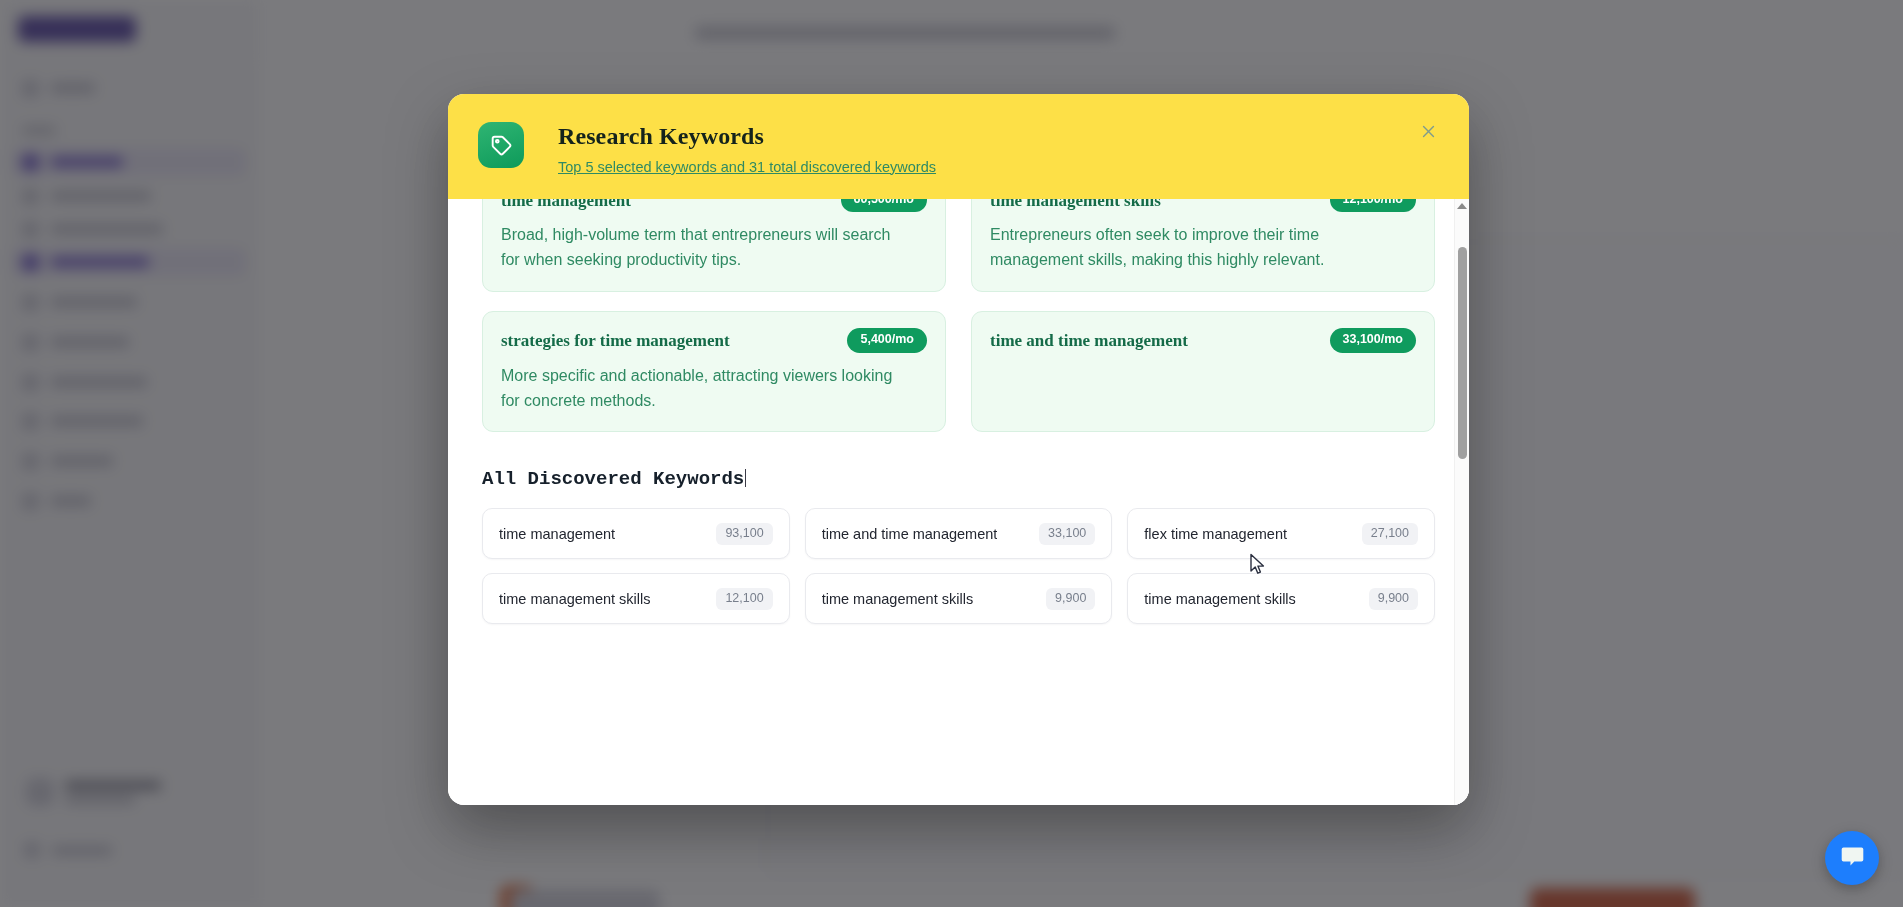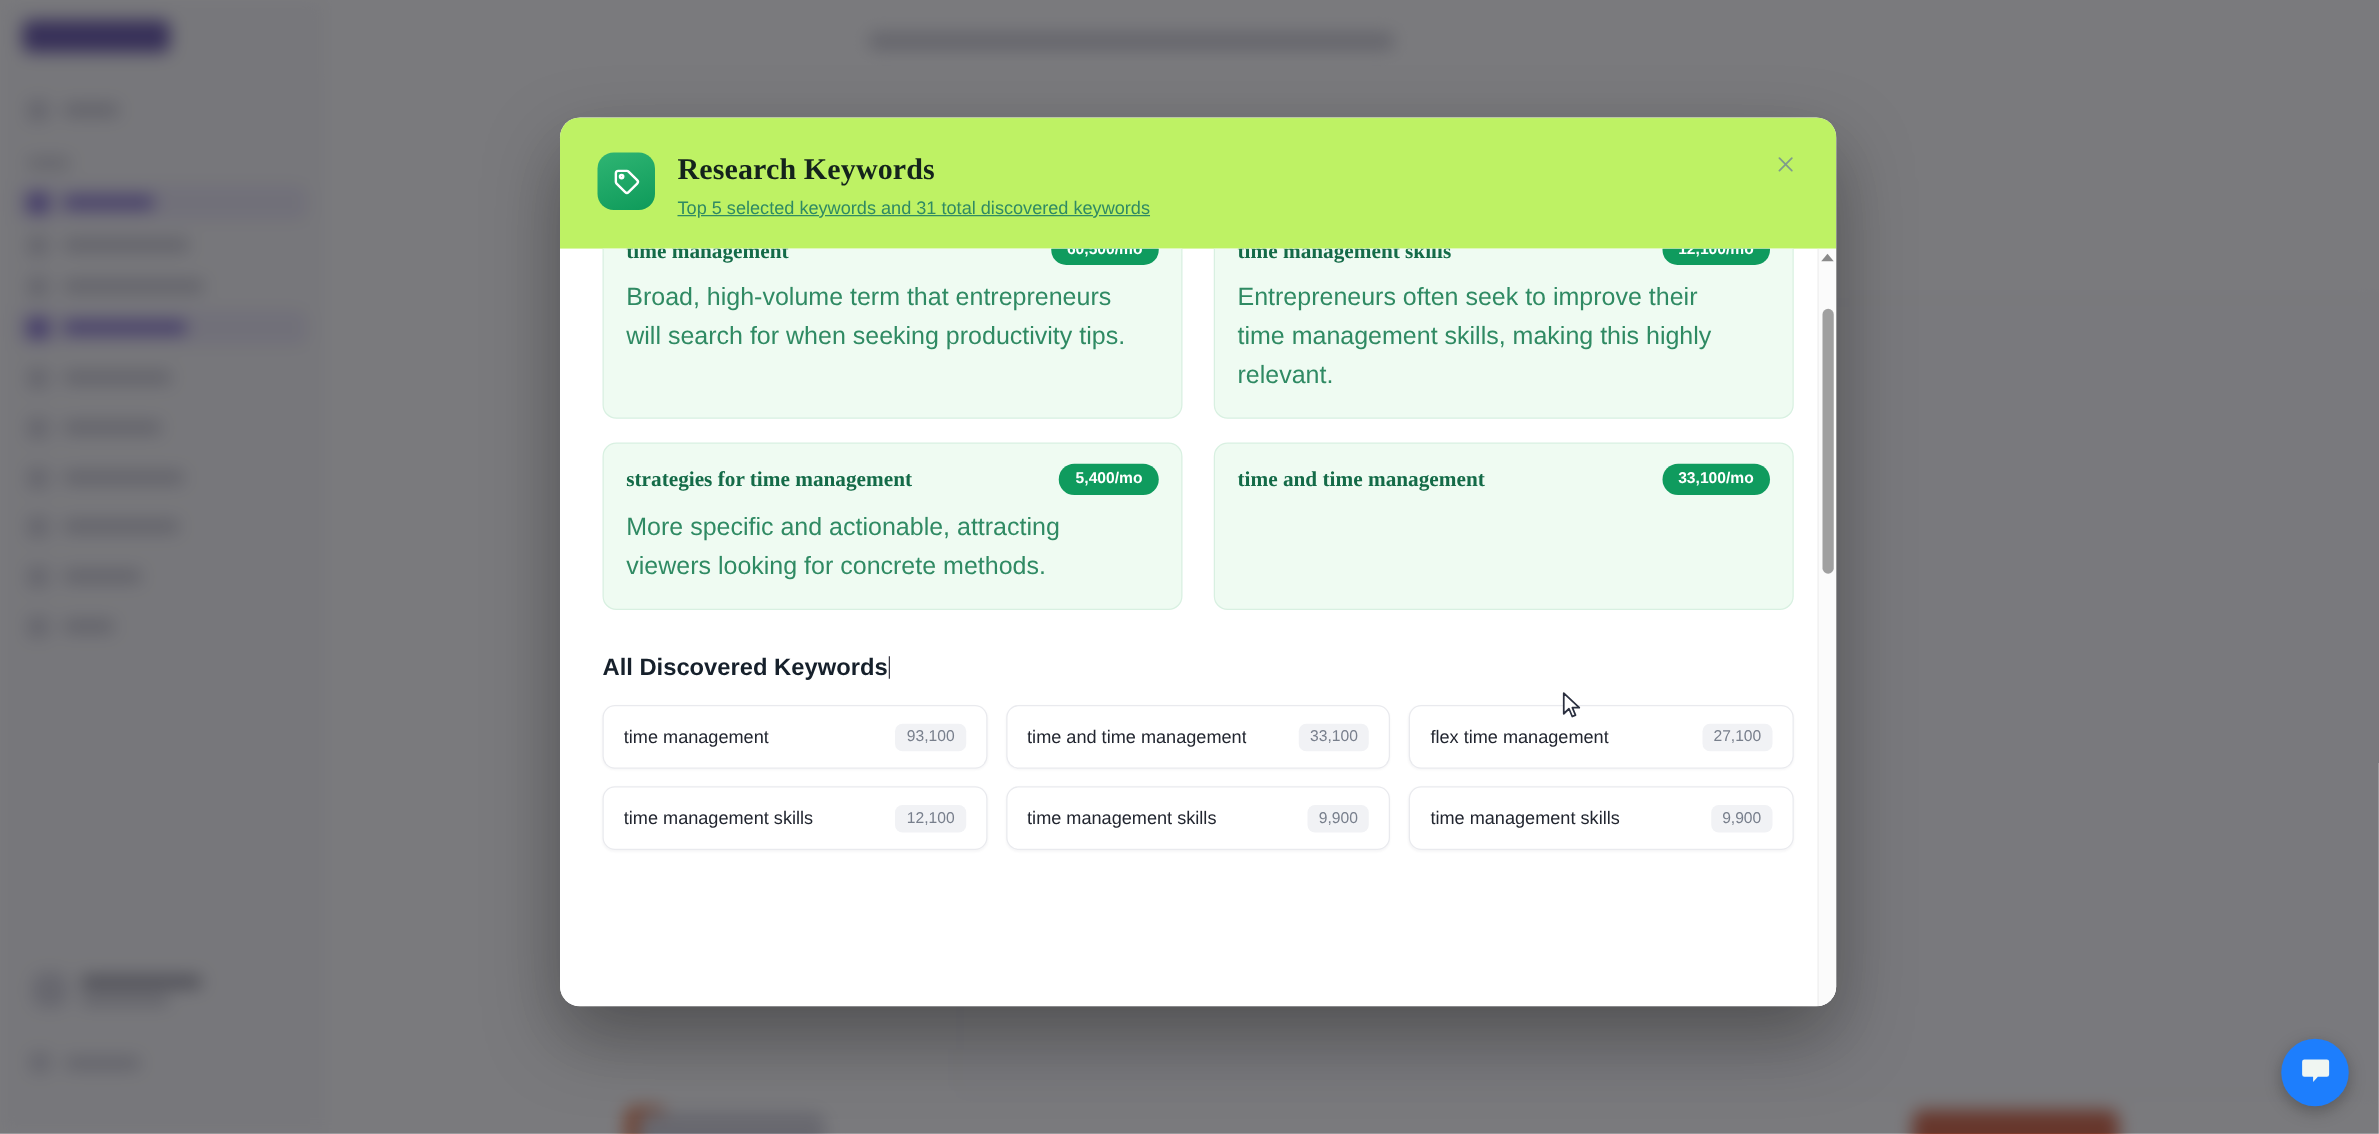--- a/index.html
+++ b/index.html
@@ -177,25 +177,25 @@
     background: #ffffff;
     border-radius: 16px;
     overflow: hidden;
     box-shadow: 0 24px 60px rgba(0,0,0,0.35);
     display: flex;
     flex-direction: column;
   }
 
   .modal-header {
     flex: 0 0 auto;
-    background: #bef264;
+    background: #fde047;
     padding: 26px 30px 22px 30px;
     display: flex;
     align-items: flex-start;
-    gap: 18px;
+    gap: 34px;
     position: relative;
   }
 
   .header-icon {
     width: 46px; height: 46px;
     border-radius: 13px;
     background: linear-gradient(160deg, #2fb573 0%, #0e9a5a 100%);
     display: flex;
     align-items: center;
     justify-content: center;
@@ -291,28 +291,28 @@
     font-size: 12.5px;
     font-weight: 700;
     border-radius: 999px;
     padding: 5px 13px 6px 13px;
     white-space: nowrap;
     line-height: 1.1;
   }
 
   .kw-card-desc {
     margin-top: 11px;
-    font-size: 20px;
+    font-size: 16px;
     line-height: 1.55;
     color: #2f8a63;
     max-width: 95%;
   }
 
   .section-title {
-    font-family: Liberation Sans, sans-serif;
+    font-family: Liberation Mono, monospace;
     font-size: 19px;
     font-weight: 700;
     color: #16202b;
     margin-top: 36px;
     position: relative;
     display: inline-block;
   }
   .section-title .caret {
     display: inline-block;
     width: 1px;

